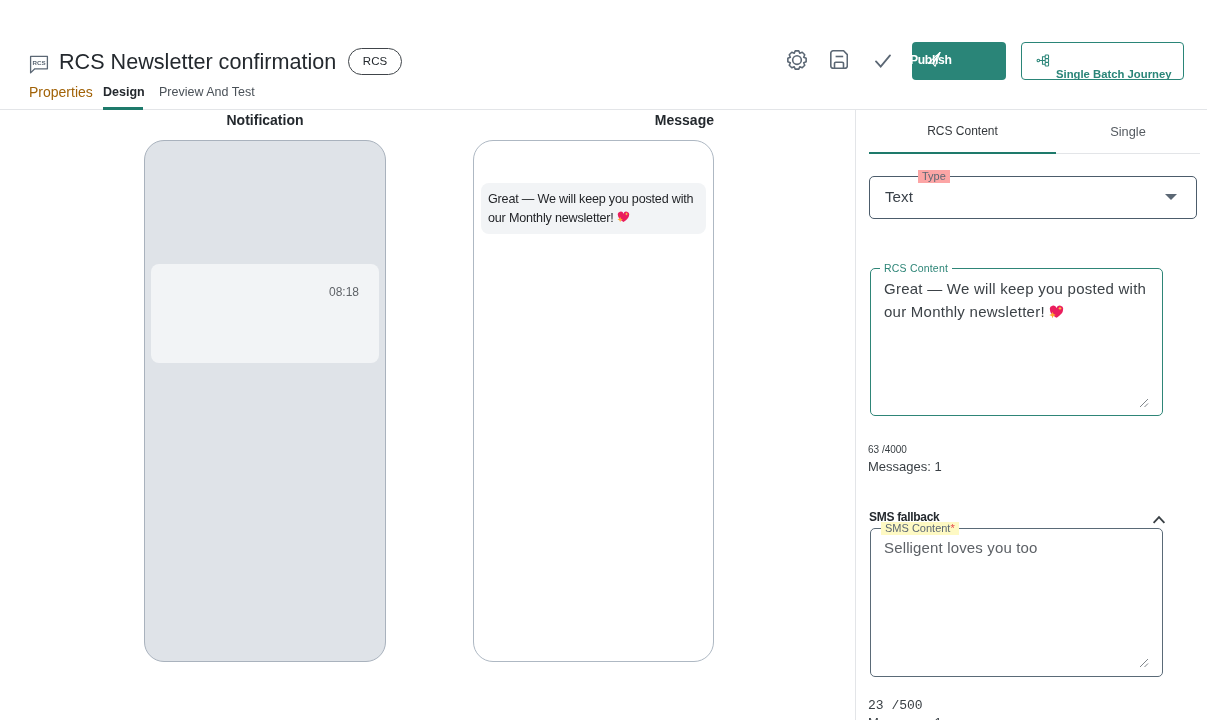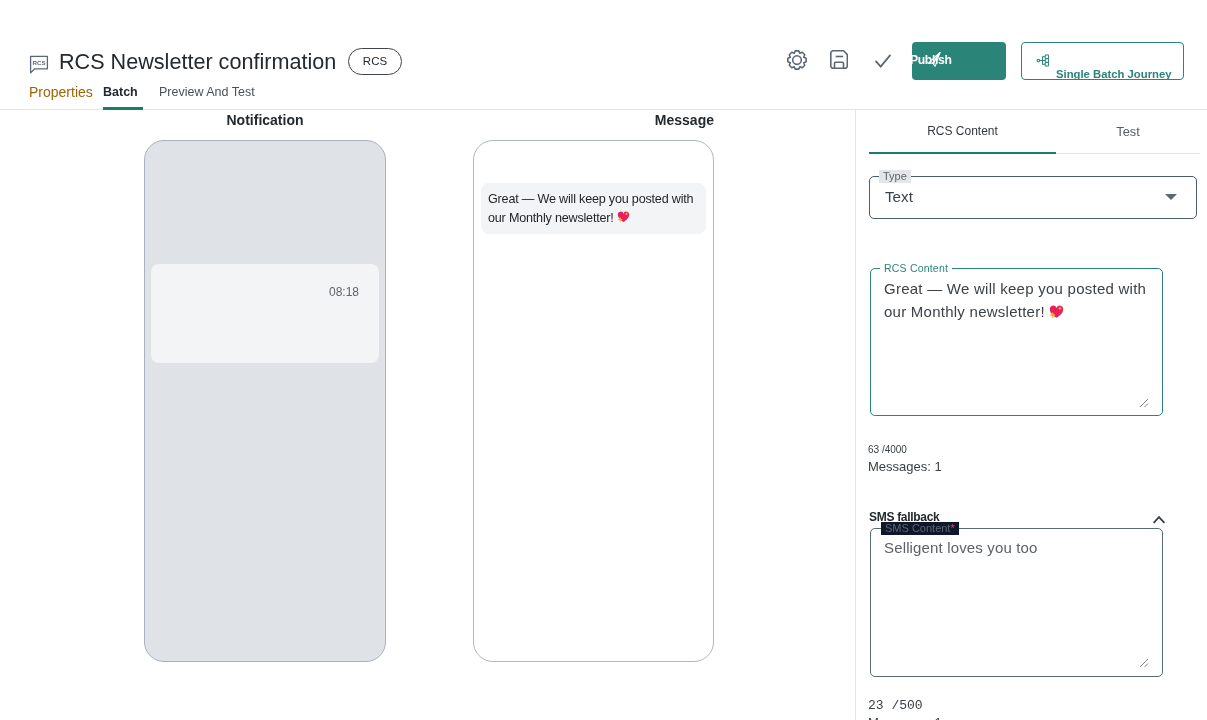--- a/index.html
+++ b/index.html
@@ -55,21 +55,21 @@
     <rect x="16" y="2" width="6.3" height="6.3" rx="1.4"></rect>
     <rect x="16" y="8.85" width="6.3" height="6.3" rx="1.4"></rect>
     <rect x="16" y="15.7" width="6.3" height="6.3" rx="1.4"></rect>
     <path d="M5.8 12 h10.2"></path>
     <path d="M11 12 v-6.9 h5"></path>
     <path d="M11 12 v6.9 h5"></path>
   </svg>
   <div class="abs" style="left:1056px;top:40px;line-height:12px;color:#2a8578;font-size:11.3px;font-weight:bold;white-space:nowrap;">Single Batch Journey</div>
 
   <div class="abs" style="left:29px;top:57px;font-size:14px;line-height:15px;color:#a16207;">Properties</div>
-  <div class="abs" style="left:103px;top:57px;font-size:12.5px;line-height:15px;font-weight:bold;color:#24292e;">Batch</div>
+  <div class="abs" style="left:103px;top:57px;font-size:12.5px;line-height:15px;font-weight:bold;color:#24292e;">Design</div>
   <div class="abs" style="left:159px;top:57px;font-size:12.5px;line-height:15px;color:#4a5158;">Preview And Test</div>
   <div class="abs" style="left:103px;top:79px;width:40px;height:3px;background:#1e7a6b;"></div>
 
   <div class="abs" style="left:144px;top:85px;width:242px;text-align:center;font-size:14px;line-height:14px;font-weight:bold;color:#24292e;">Notification</div>
   <div class="abs" style="left:473px;top:85px;width:241px;text-align:right;font-size:14px;line-height:14px;font-weight:bold;color:#24292e;">Message</div>
 
   <div class="abs" style="left:144px;top:112px;width:242px;height:522px;background:#dfe3e8;border:1px solid #a9b2bd;border-radius:20px;"></div>
   <div class="abs" style="left:150.5px;top:236px;width:228px;height:99px;background:#f2f4f6;border-radius:8px;"></div>
   <div class="abs" style="right:848px;top:257.5px;font-size:12px;line-height:13px;color:#5f6368;">08:18</div>
 
@@ -79,26 +79,26 @@
         <path d="M7.5 12.8 C3.9 10.2 1 7.9 1 4.9 A2.9 2.9 0 0 1 7.5 3.1 A2.9 2.9 0 0 1 14 4.9 C14 7.9 11.1 10.2 7.5 12.8 Z" fill="#ea1e5e"></path>
         <path d="M3.6 6.8 L4.5 9.1 L6.8 10 L4.5 10.9 L3.6 13.2 L2.7 10.9 L0.4 10 L2.7 9.1 Z" fill="#ffaa2e"></path>
         <path d="M11 1.6 L11.6 2.8 L12.8 3.4 L11.6 4 L11 5.2 L10.4 4 L9.2 3.4 L10.4 2.8 Z" fill="#ffc43d"></path>
       </svg></div>
 
   <div class="abs" style="left:855px;top:82px;width:1px;height:638px;background:#e3e5e8;"></div>
 
   <div class="abs" style="left:869px;top:93px;width:187px;height:20px;display:flex;align-items:center;justify-content:center;
        font-size:12px;color:#34383c;">RCS Content</div>
   <div class="abs" style="left:1056px;top:93px;width:144px;height:20px;display:flex;align-items:center;justify-content:center;
-       font-size:12.8px;color:#555b61;">Test</div>
+       font-size:12.8px;color:#555b61;">Single</div>
   <div class="abs" style="left:869px;top:124px;width:187px;height:2px;background:#1e7a6b;"></div>
   <div class="abs" style="left:1056px;top:125px;width:144px;height:1px;background:#e3e5e8;"></div>
 
   <div class="abs" style="left:869px;top:148px;width:328px;height:43px;border:1px solid #4c5c6b;border-radius:5px;"></div>
-  <div class="abs" style="left:879px;top:142px;padding:0 4px;background:#e5e5e5;font-size:11px;line-height:13px;color:#5b6774;">Type</div>
+  <div class="abs" style="left:918px;top:142px;padding:0 4px;background:#fca5a5;font-size:11px;line-height:13px;color:#5b6774;">Type</div>
   <div class="abs" style="left:885px;top:159.5px;font-size:15.2px;color:#3a4149;">Text</div>
   <div class="abs" style="left:1165px;top:166px;width:0;height:0;border-left:6.5px solid transparent;border-right:6.5px solid transparent;border-top:6.5px solid #5b6774;"></div>
 
   <div class="abs" style="left:870px;top:240px;width:293px;height:148px;border:1px solid #2e8577;border-radius:5px;"></div>
   <div class="abs" style="left:880px;top:233.5px;padding:0 4px;background:#fff;font-size:10.5px;line-height:13px;letter-spacing:0.2px;color:#2d8577;">RCS Content</div>
   <div class="abs" style="left:884px;top:250px;font-size:15px;letter-spacing:0.25px;line-height:22.6px;color:#3c4247;">Great — We will keep you posted with<br>our Monthly newsletter! <svg width="15" height="14" viewBox="0 0 15 14" style="vertical-align:-2px">
         <path d="M7.5 12.8 C3.9 10.2 1 7.9 1 4.9 A2.9 2.9 0 0 1 7.5 3.1 A2.9 2.9 0 0 1 14 4.9 C14 7.9 11.1 10.2 7.5 12.8 Z" fill="#ea1e5e"></path>
         <path d="M3.6 6.8 L4.5 9.1 L6.8 10 L4.5 10.9 L3.6 13.2 L2.7 10.9 L0.4 10 L2.7 9.1 Z" fill="#ffaa2e"></path>
         <path d="M11 1.6 L11.6 2.8 L12.8 3.4 L11.6 4 L11 5.2 L10.4 4 L9.2 3.4 L10.4 2.8 Z" fill="#ffc43d"></path>
       </svg></div>
@@ -109,21 +109,21 @@
 
   <div class="abs" style="left:868px;top:413px;font-size:10px;line-height:18px;color:#3a4045;">63 /4000</div>
   <div class="abs" style="left:868px;top:430px;font-size:13px;line-height:18px;color:#3a4045;">Messages: 1</div>
 
   <div class="abs" style="left:869px;top:481.3px;font-size:12px;letter-spacing:-0.3px;line-height:16px;font-weight:bold;color:#24292e;">SMS fallback</div>
   <svg class="abs" style="left:1151px;top:483.5px;" width="16" height="16" viewBox="0 0 16 16" fill="none" stroke="#3a4045" stroke-width="1.8">
     <path d="M2.6 10.9 L8 5.1 L13.4 10.9"></path>
   </svg>
 
   <div class="abs" style="left:870px;top:500px;width:293px;height:149px;border:1px solid #5a6a77;border-radius:5px;"></div>
-  <div class="abs" style="left:881px;top:494px;padding:0 4px;background:#0f172a;font-size:11px;line-height:13px;color:#5b6774;">SMS&nbsp;Content<span style="color:#e5484d;">*</span></div>
+  <div class="abs" style="left:881px;top:494px;padding:0 4px;background:#fef9c3;font-size:11px;line-height:13px;color:#5b6774;">SMS&nbsp;Content<span style="color:#e5484d;">*</span></div>
   <div class="abs" style="left:884px;top:509px;font-size:15px;letter-spacing:0.15px;line-height:22.6px;color:#5d6166;">Selligent loves you too</div>
   <svg class="abs" style="left:1138px;top:629px;" width="12" height="12" viewBox="0 0 12 12" stroke="#80868b" stroke-width="1">
     <line x1="2" y1="10" x2="10" y2="2"></line>
       <line x1="6.5" y1="10" x2="10" y2="6.5"></line>
   </svg>
 
   <div class="abs" style="left:868px;top:668.5px;font-size:13px;line-height:18px;color:#3a4045;font-family:Liberation Mono, monospace;">23 /500</div>
   <div class="abs" style="left:868px;top:686px;font-size:13px;line-height:18px;color:#3a4045;">Messages: 1</div>
 
 </div>

